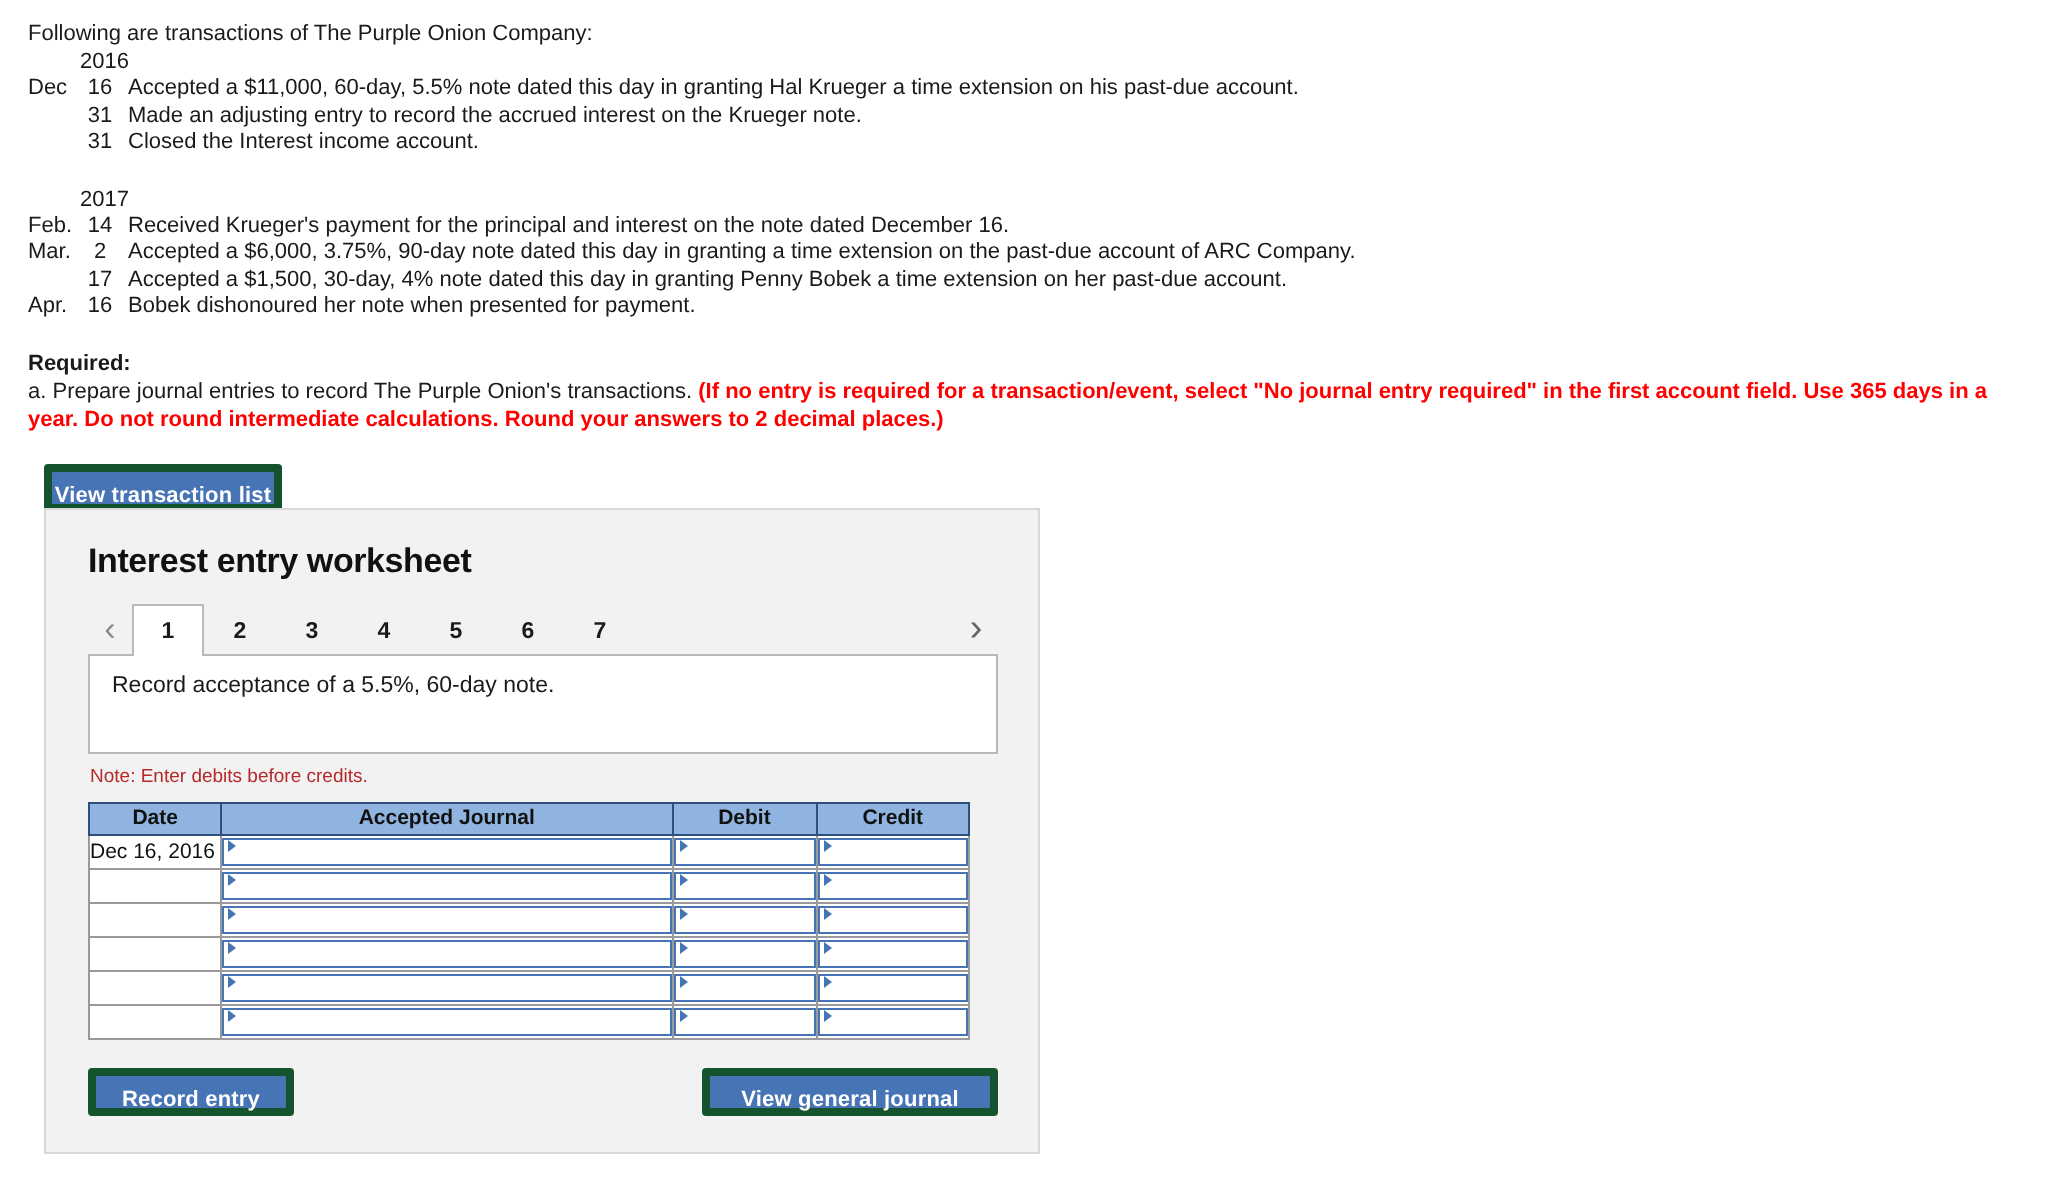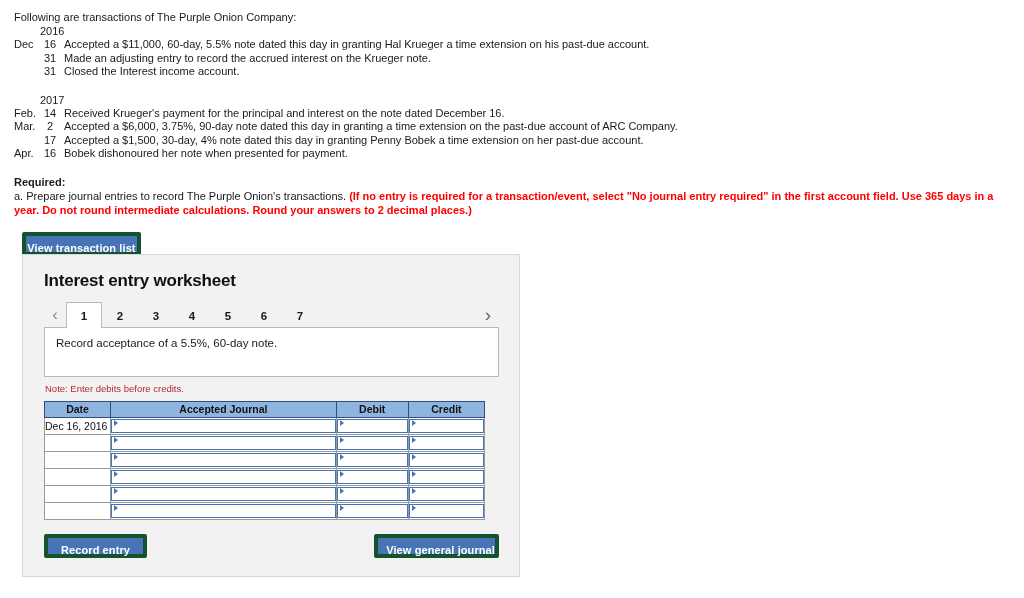--- a/index.html
+++ b/index.html
@@ -236,21 +236,21 @@
   }
 
   
   .panel-footer {
     display: flex;
     margin-top: 14px;
     padding-bottom: 2px;
   }
   #record-entry  { width: 103px; }
   #clear-entry   { width: 103px; margin-left: 30px; }
-  #view-general-journal { width: 125px; margin-left: auto; text-align: right; }
+  #view-general-journal { width: 148px; margin-left: auto; }
 </style>
 </head>
 <body>
 
 
 
 
 <div class="problem">
 
   <div class="intro">Following are transactions of The Purple Onion Company:</div>

